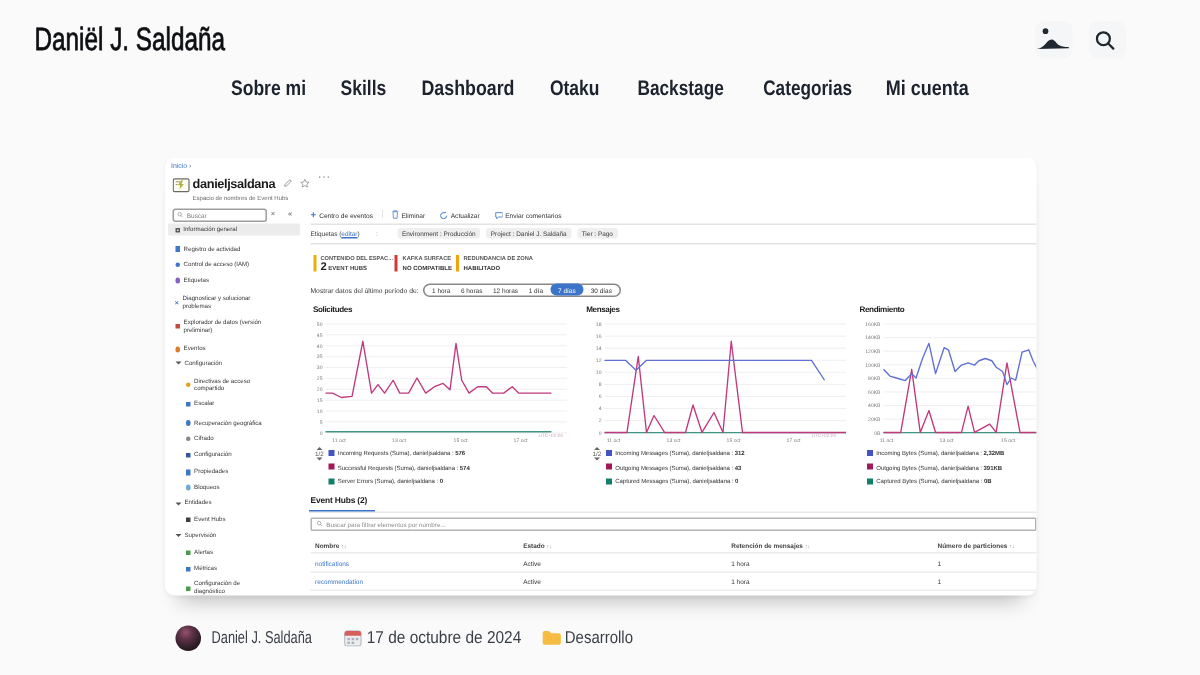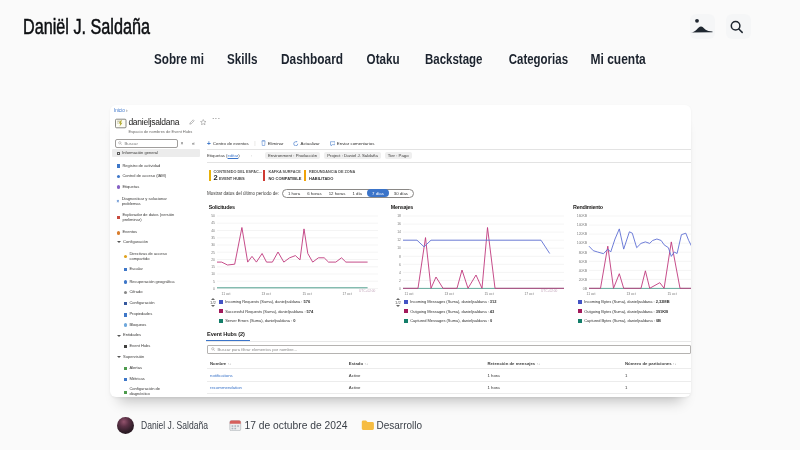--- a/index.html
+++ b/index.html
@@ -32,21 +32,21 @@
 
 <div class="card">
 <div class="abs" style="left:4px;top:2.5px;font-size:4.6px;color:#3b74c9">Inicio <span style="color:#666;font-size:4.8px">›</span></div>
 
 <svg class="abs" style="left:5px;top:12.5px" width="11.5" height="11">
 <rect x="0.5" y="1.2" width="10.5" height="8.6" rx="1" fill="#fcfcf4" stroke="#6b6b64" stroke-width="0.8"></rect>
 <path d="M5.8 2.2 L3.6 5.5 L5.2 5.5 L4.6 8.4 L7.5 4.7 L5.9 4.7 L7 2.2 Z" fill="#b3ac33"></path>
       <line x1="2.2" y1="3.2" x2="5" y2="3.2" stroke="#8a8a55" stroke-width="0.6"></line>
       <line x1="2.2" y1="5" x2="3.4" y2="5" stroke="#8a8a55" stroke-width="0.6"></line>
 </svg>
-<div class="abs" style="left:18.4px;top:11.5px;font-size:8.5px;font-weight:normal;color:#1b1a19;letter-spacing:-0.25px">danieljsaldana</div>
+<div class="abs" style="left:18.4px;top:11.5px;font-size:8.5px;font-weight:bold;color:#1b1a19;letter-spacing:-0.25px">danieljsaldana</div>
 <div class="abs" style="left:79px;top:14px">
       <svg width="6" height="6" viewBox="0 0 6 6" style="display:block">
         <path d="M0.8 5.2 L1.1 3.9 L4.2 0.8 L5.2 1.8 L2.1 4.9 Z" stroke="#7a7a7a" stroke-width="0.5" fill="none"></path>
       </svg>
     </div>
 <div class="abs" style="left:89.5px;top:13.5px">
       <svg width="6.5" height="6.5" viewBox="0 0 10 10" style="display:block">
         <path d="M5 0.8 L6.3 3.6 L9.2 3.9 L7 5.9 L7.7 8.9 L5 7.3 L2.3 8.9 L3 5.9 L0.8 3.9 L3.7 3.6 Z" stroke="#7a7a7a" stroke-width="0.7" fill="none"></path>
       </svg>
     </div>

